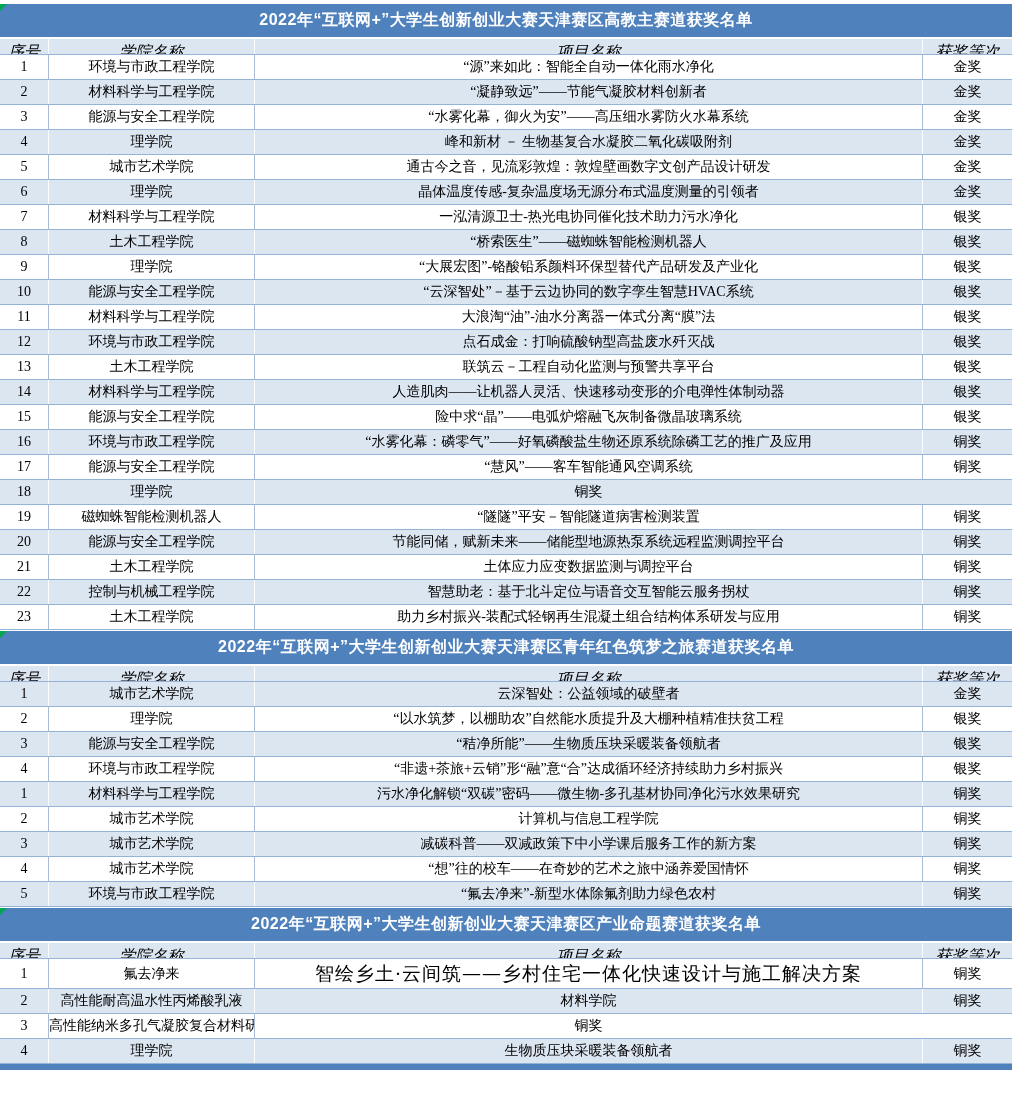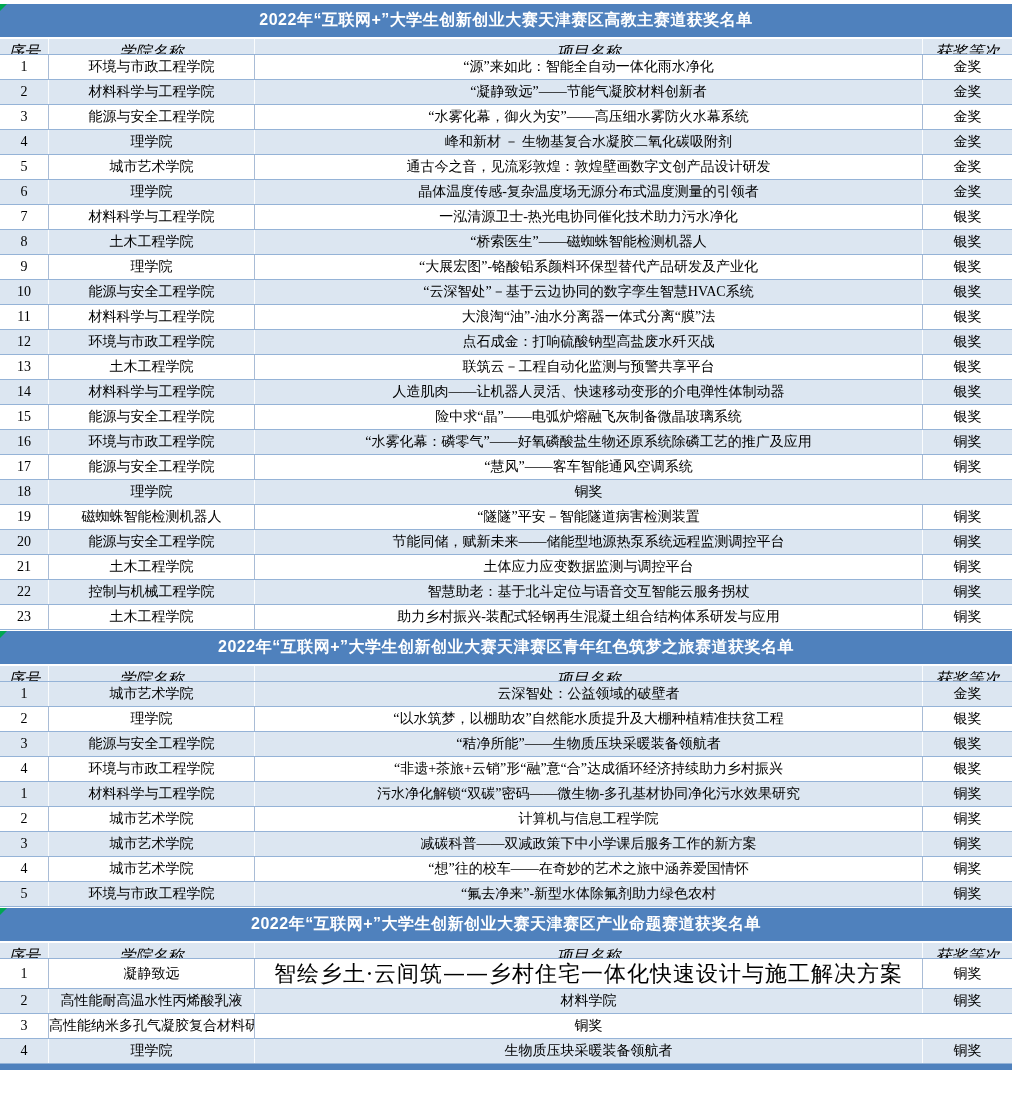--- a/index.html
+++ b/index.html
@@ -33,21 +33,21 @@
     font-size:14px;color:#000;overflow:hidden;white-space:nowrap;
   }
   .header-row .cell{height:15px;line-height:25px;font-size:16px;font-style:italic;}
   .row.shaded{background:#DCE6F1;}
   .row.plain{background:#ffffff;}
   .row.plain .cell + .cell{border-left:1px solid #A9BCD6;}
   .row.shaded .cell + .cell,
   .header-row .cell + .cell{border-left:1px solid rgba(255,255,255,0.85);}
   .row.tall .cell{height:29px;line-height:29px;}
   .cell.kai{
-    font-size:22px;font-family:"DejaVu Serif","Liberation Serif",serif;
+    font-size:19px;font-family:"DejaVu Serif","Liberation Serif",serif;
     letter-spacing:1px;
   }
   .bottom-strip{height:6px;background:#4F81BD;margin-top:0px;}
 </style>
 </head>
 <body>
 
 <div class="sheet">
     <div class="title-bar">
       <span class="corner-marker"></span>
@@ -265,21 +265,21 @@
       <span class="title-text">2022年“互联网+”大学生创新创业大赛天津赛区产业命题赛道获奖名单</span>
     </div>
     <div class="row header-row shaded">
       <div class="cell">序号</div>
       <div class="cell">学院名称</div>
       <div class="cell">项目名称</div>
       <div class="cell">获奖等次</div>
     </div>
     <div class="row plain tall">
       <div class="cell">1</div>
-      <div class="cell">凝静致远</div>
+      <div class="cell">氟去净来</div>
       <div class="cell kai">智绘乡土·云间筑——乡村住宅一体化快速设计与施工解决方案</div>
       <div class="cell">铜奖</div>
     </div>
     <div class="row shaded">
       <div class="cell">2</div>
       <div class="cell">高性能耐高温水性丙烯酸乳液</div>
       <div class="cell">材料学院</div>
       <div class="cell">铜奖</div>
     </div>
     <div class="row plain">

